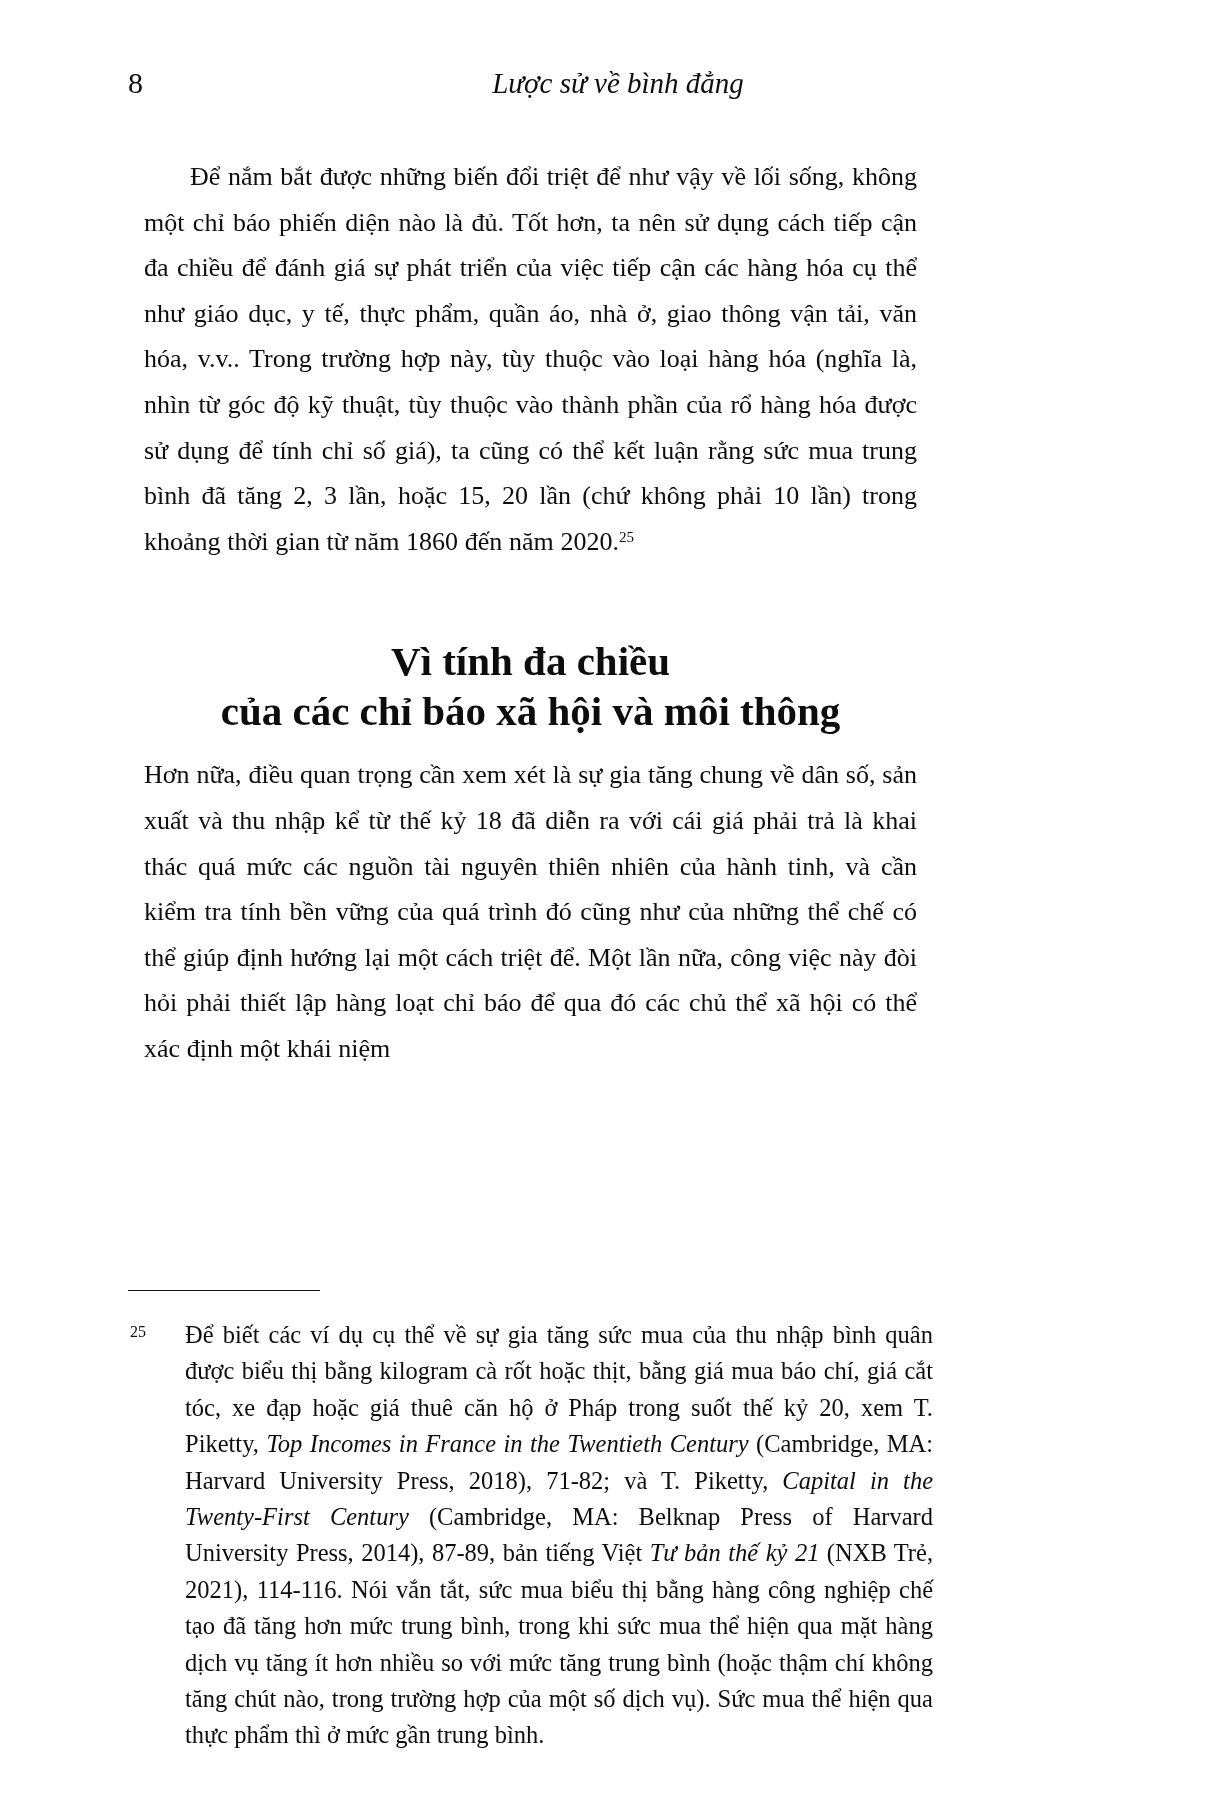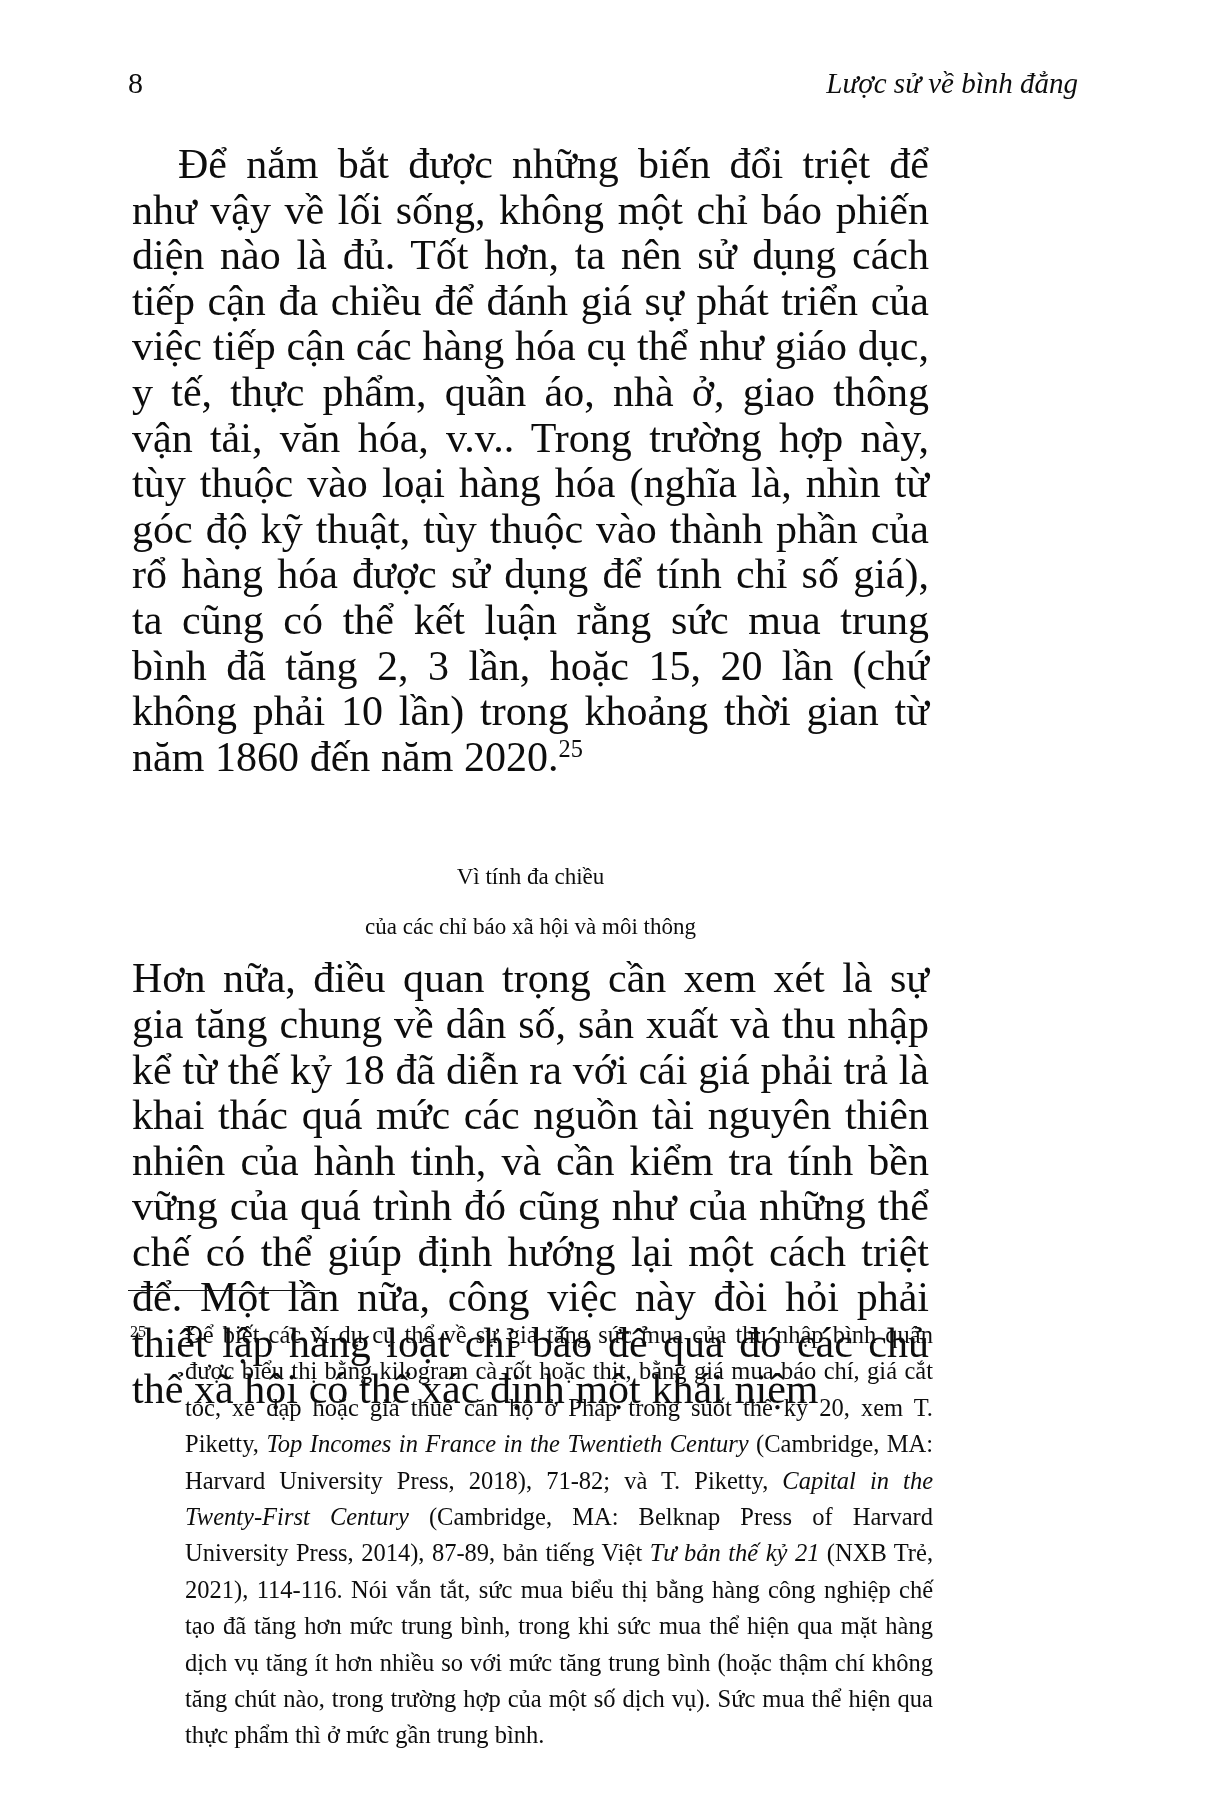--- a/index.html
+++ b/index.html
@@ -36,59 +36,59 @@
     top: 0;
     font-size: 30px;
     line-height: 46px;
     letter-spacing: 0.2px;
   }
   .book-title {
     position: absolute;
     left: 0;
     top: 0;
     width: 950px;
-    text-align: right;
+    text-align: center;
     font-style: italic;
     font-size: 29px;
     line-height: 46px;
     padding-left: 30px;
     box-sizing: border-box;
   }
 
   
   .textblock {
     position: absolute;
     top: 138px;
     left: 128px;
     width: 805px;
   }
   p.body {
-    margin: 4px;
-    font-size: 42px;
+    margin: 16px;
+    font-size: 26px;
     line-height: 45.6px;
     text-align: justify;
     text-justify: inter-word;
     word-spacing: 0.2px;
     hyphens: none;
   }
   p.body.indent {
     text-indent: 46px;
   }
   sup.fn-ref {
     font-size: 0.58em;
     vertical-align: 0.56em;
     line-height: 0;
   }
 
   
   .section-heading {
     margin: 72px 0 0 0;
     text-align: center;
-    font-weight: normal;
-    font-size: 23px;
+    font-weight: bold;
+    font-size: 41px;
     line-height: 50px;
   }
   .section-heading .line {
     display: block;
   }
 
   .after-heading {
     margin-top: 52px;
   }
 

